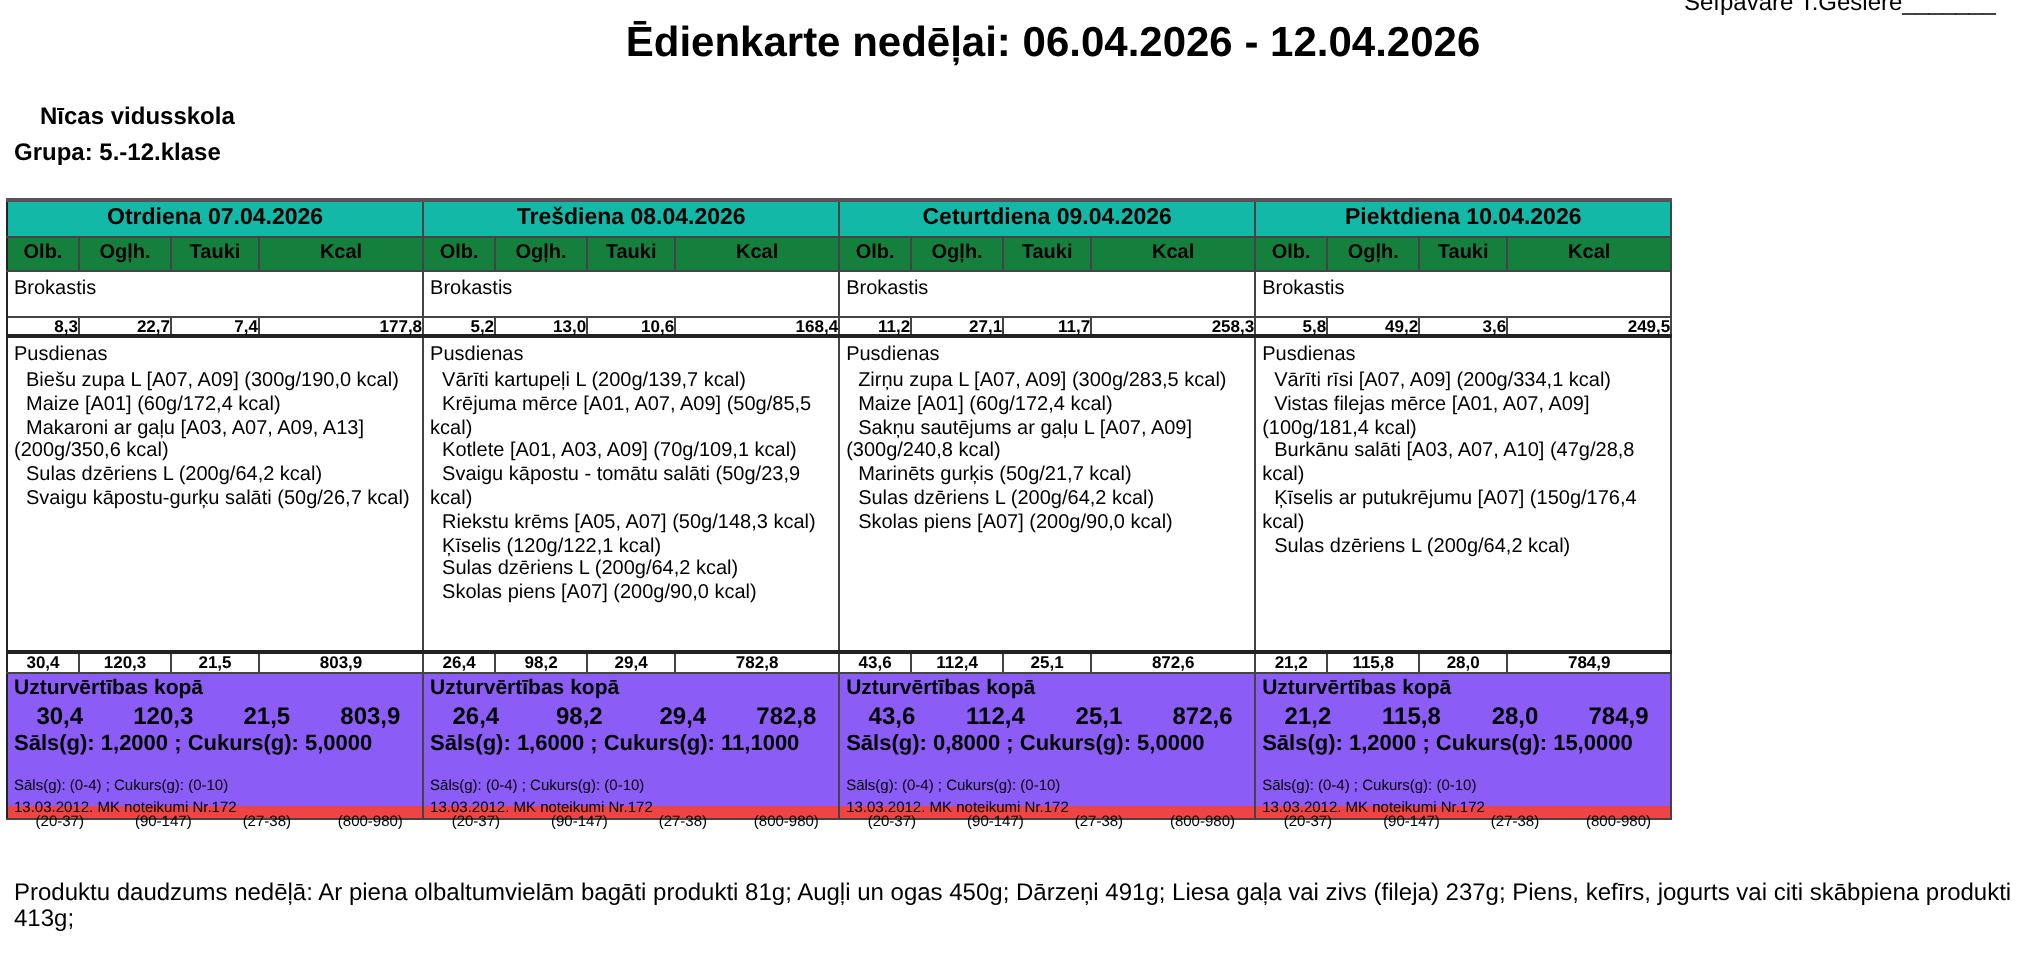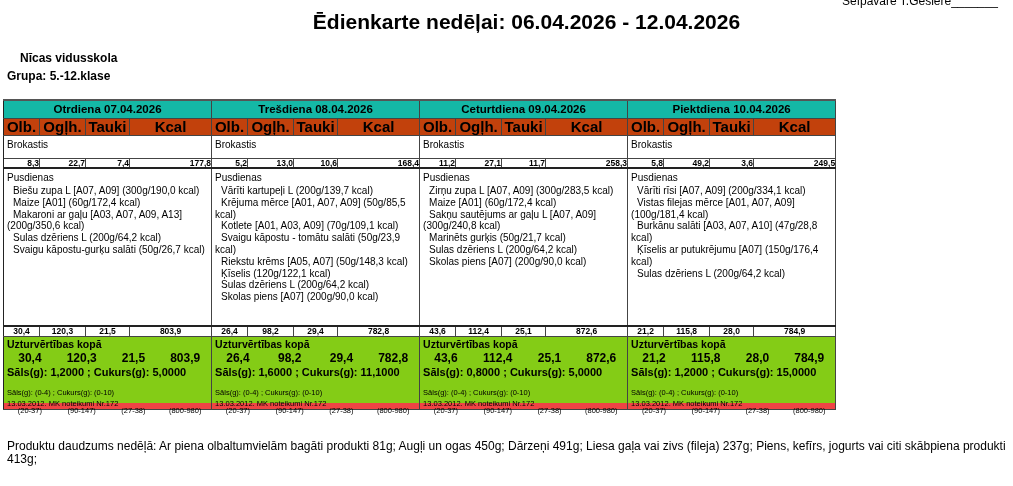--- a/index.html
+++ b/index.html
@@ -26,40 +26,40 @@
     border: 1px solid #444; padding: 0; vertical-align: top;
   }
   .day-cell { border-left: 1px solid #222 !important; }
 
   .hdr-day {
     background: #14b8a6; text-align: center; font-weight: bold; font-size: 11.5px;
     height: 18px; line-height: 17px;
     border-top: 2px solid #555 !important;
   }
   .hdr-col {
-    background: #c2410c; text-align: center; font-weight: bold; font-size: 15px;
+    background: #15803d; text-align: center; font-weight: bold; font-size: 10px;
     height: 17px; line-height: 16px;
   }
   .meal-head { font-weight: normal; font-size: 10px; padding: 3px 3px 0 3px !important; }
   .brk-row td { height: 23px; border-bottom: none; }
   .brk-vals td {
     text-align: right; font-weight: bold; font-size: 8.5px;
     height: 9px; line-height: 8px;
     border-top: 1px solid #444;
     border-bottom: 2px solid #222 !important;
   }
   .lunch td { height: 158px; }
   .lunch-list { padding: 2px 2px 0 3px; font-size: 10px; line-height: 11.8px; }
   .lunch-list .item { text-indent: 6px; }
   .lunch-vals td {
     text-align: center; font-weight: bold; font-size: 8.5px;
     height: 10px; line-height: 9px;
     border-top: 2px solid #222 !important;
   }
-  .summary td { background: #84cc16; }
+  .summary td { background: #8b5cf6; }
   .sum-title { font-weight: bold; font-size: 10.5px; padding: 1px 3px 0 3px; height: 13px; line-height: 12px; }
   .sum-vals { display: flex; height: 16px; line-height: 16px; }
   .sum-vals span { flex: 1; text-align: center; font-weight: bold; font-size: 12px; }
   .sum-salt { font-weight: bold; font-size: 11px; padding: 0 3px; height: 12px; line-height: 12px; white-space: nowrap; }
   .sum-ranges { display: flex; height: 10px; line-height: 10px; }
   .sum-ranges span { flex: 1; text-align: center; font-size: 7.5px; margin-top: 28px; }
   .sum-limits { font-size: 7.5px; padding: 0 3px; height: 10px; line-height: 10px; }
   .sum-law { font-size: 7.5px; padding: 0 3px; height: 11px; line-height: 11px; border-bottom: 6px solid #ef4444; }
 
   .footer {

